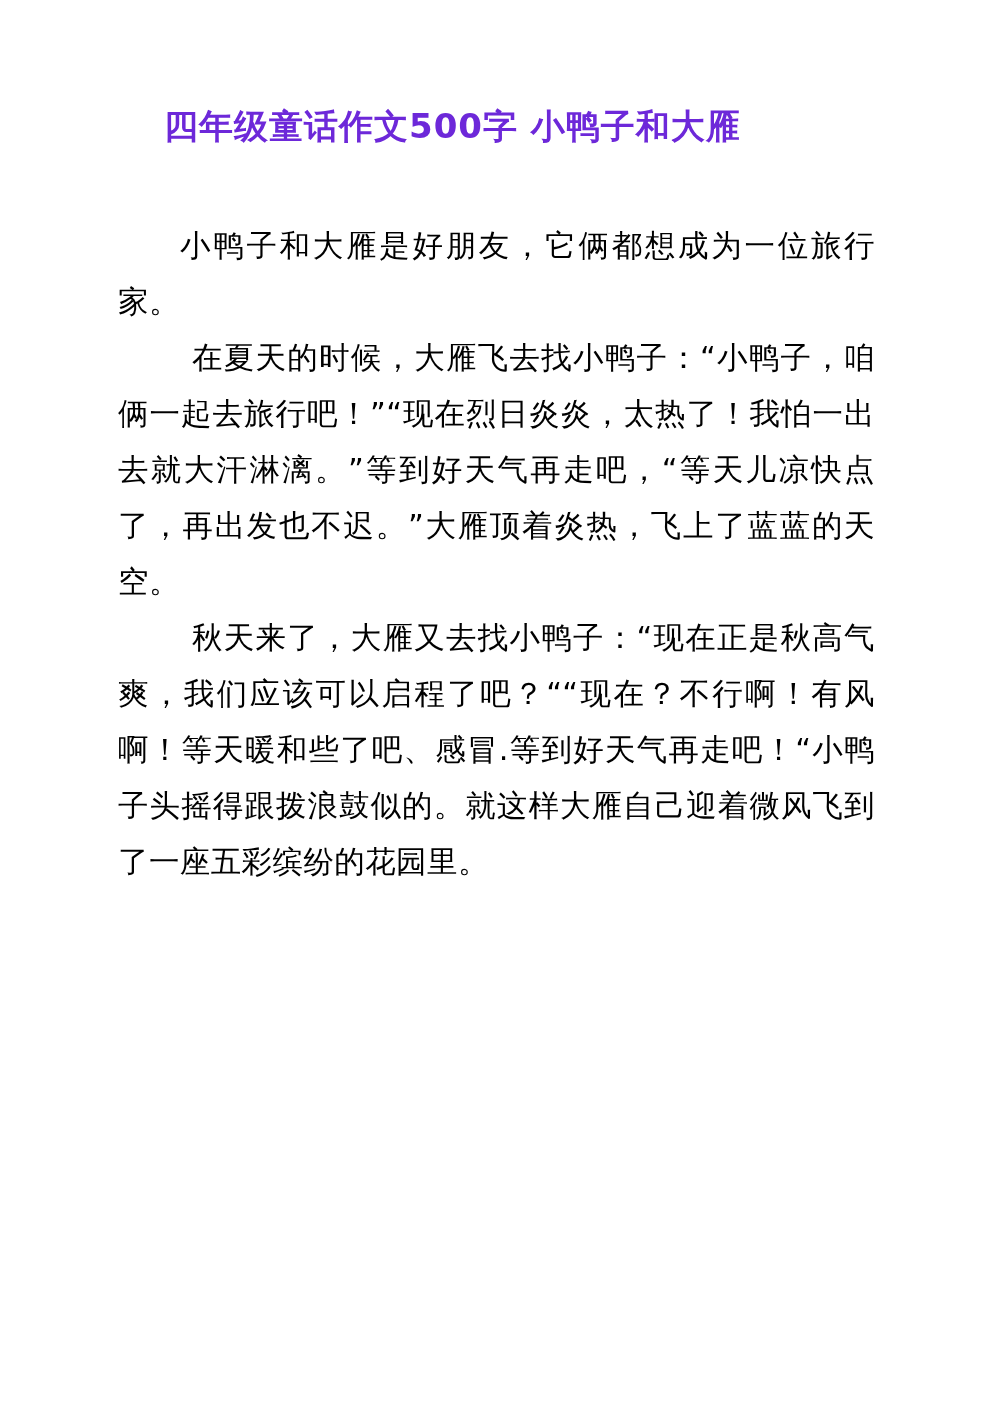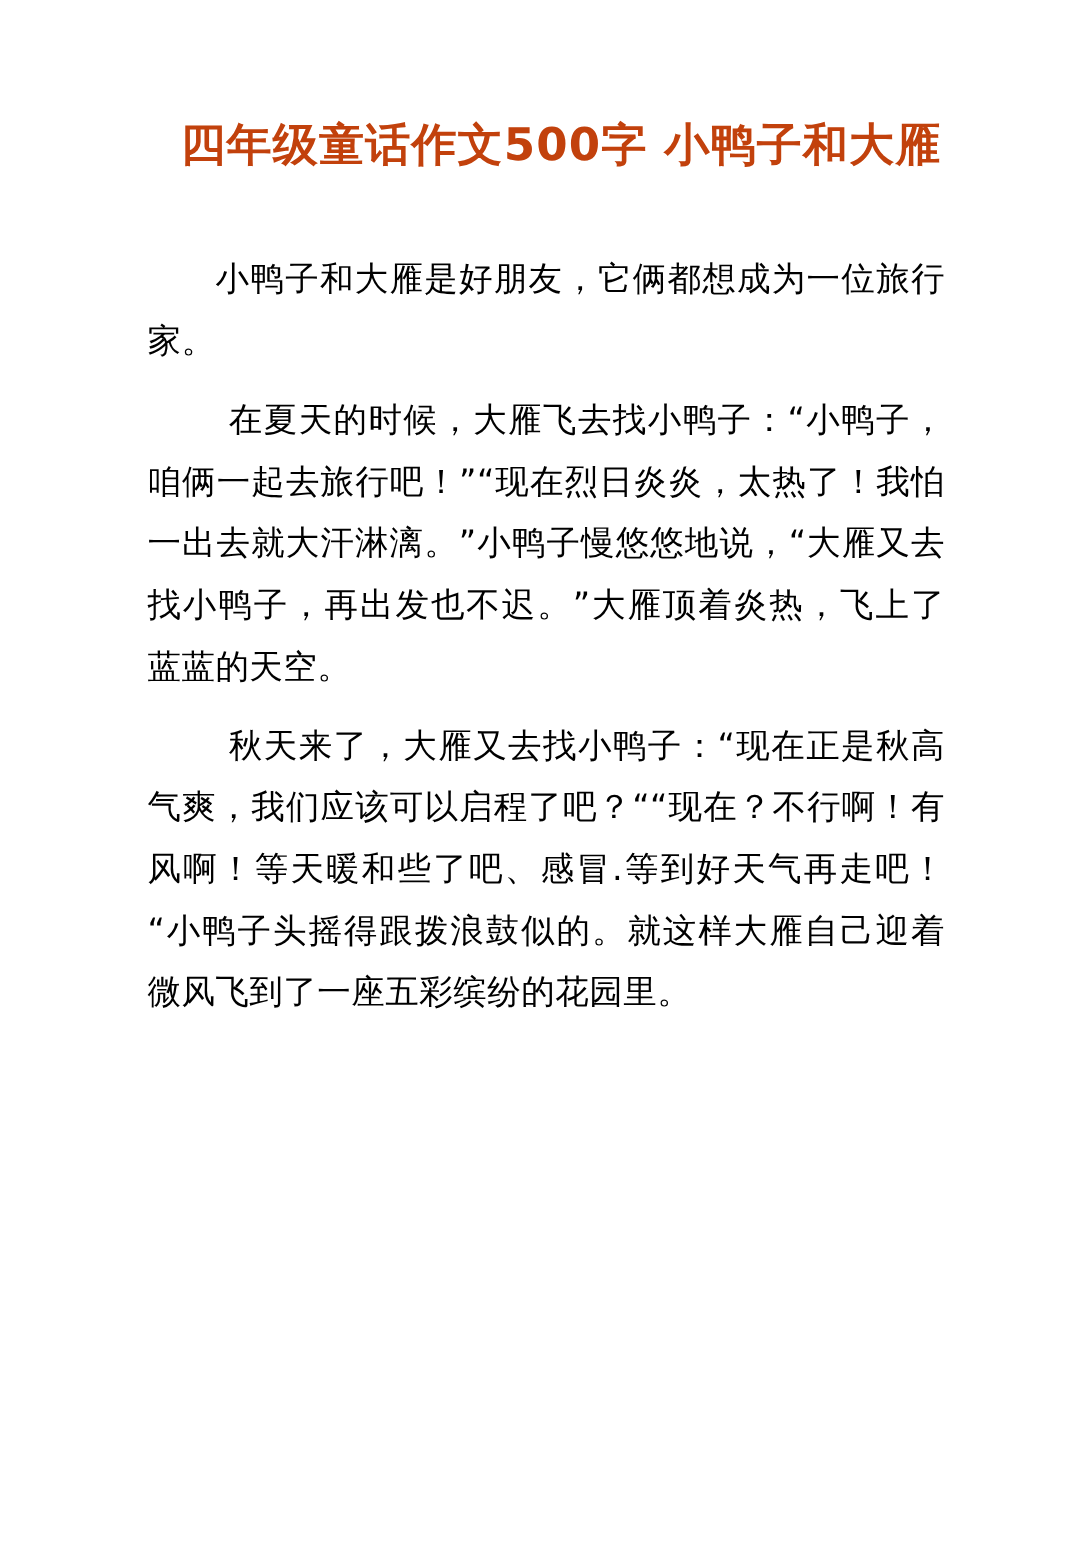--- a/index.html
+++ b/index.html
@@ -18,54 +18,54 @@
     position: relative;
     width: 993px;
     height: 1404px;
     background: #ffffff;
     box-sizing: border-box;
     padding: 104px 118px 0 118px;
   }
   .doc-title {
     font-family: "DejaVu Sans", sans-serif;
     font-weight: bold;
-    font-size: 41px;
+    font-size: 34px;
     line-height: 1.35;
     letter-spacing: 1px;
     text-align: left;
     margin: 0 0 0 46px;
     padding: 0;
-    color: #c2410c;
+    color: #6d28d9;
     white-space: nowrap;
   }
   .body-block {
     margin-top: 68px;
   }
   .para {
     font-family: "DejaVu Sans", sans-serif;
     font-size: 30.5px;
     line-height: 56px;
     letter-spacing: 0.4px;
     text-align: justify;
     text-justify: inter-ideograph;
-    margin: 16px;
+    margin: 0;
     padding: 0;
     color: #000000;
     text-indent: 62px;
   }
   .para.indent-wide {
     text-indent: 74px;
   }
 </style>
 </head>
 <body>
 
 <div class="page">
 
   <h1 class="doc-title">四年级童话作文500字 小鸭子和大雁</h1>
 
   <div class="body-block">
     <p class="para">小鸭子和大雁是好朋友，它俩都想成为一位旅行家。</p>
-    <p class="para indent-wide">在夏天的时候，大雁飞去找小鸭子：“小鸭子，咱俩一起去旅行吧！”“现在烈日炎炎，太热了！我怕一出去就大汗淋漓。”小鸭子慢悠悠地说，“大雁又去找小鸭子，再出发也不迟。”大雁顶着炎热，飞上了蓝蓝的天空。</p>
+    <p class="para indent-wide">在夏天的时候，大雁飞去找小鸭子：“小鸭子，咱俩一起去旅行吧！”“现在烈日炎炎，太热了！我怕一出去就大汗淋漓。”等到好天气再走吧，“等天儿凉快点了，再出发也不迟。”大雁顶着炎热，飞上了蓝蓝的天空。</p>
     <p class="para indent-wide">秋天来了，大雁又去找小鸭子：“现在正是秋高气爽，我们应该可以启程了吧？““现在？不行啊！有风啊！等天暖和些了吧、感冒.等到好天气再走吧！“小鸭子头摇得跟拨浪鼓似的。就这样大雁自己迎着微风飞到了一座五彩缤纷的花园里。</p>
   </div>
 
 </div>
 
 </body></html>

